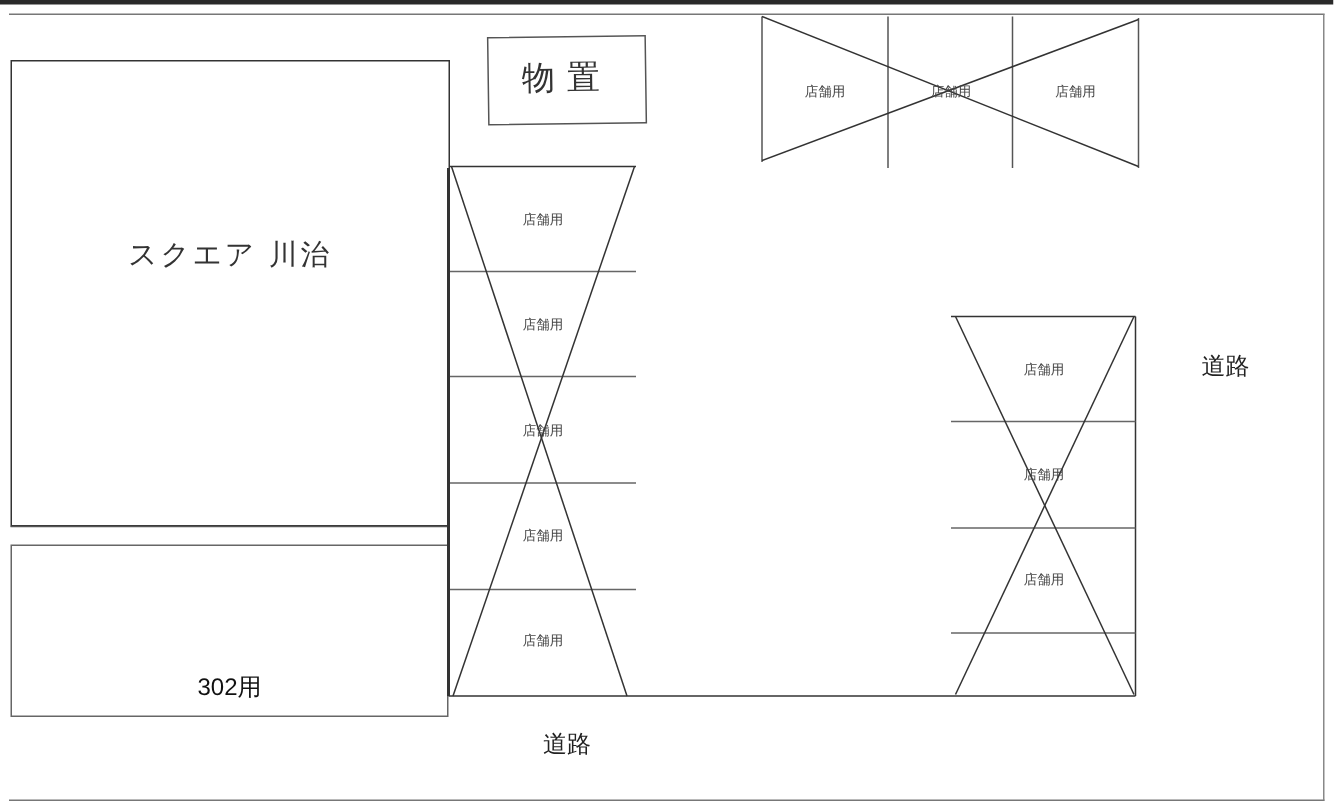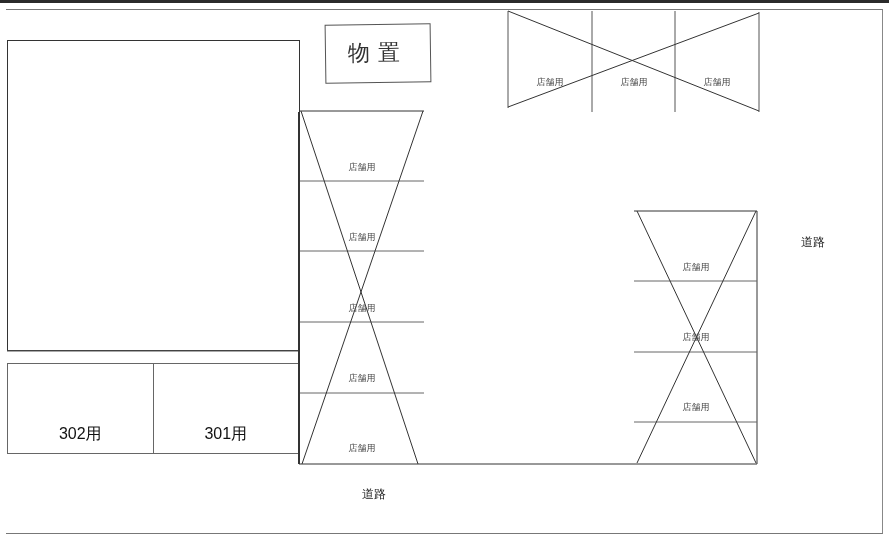--- a/index.html
+++ b/index.html
@@ -5,50 +5,48 @@
     html, body { margin: 0; padding: 0; background: #ffffff; }
     body { width: 889px; height: 541px; position: relative; overflow: hidden;
            font-family: "DejaVu Sans", sans-serif; color: #222; }
     .topbar { position: absolute; left: 0; top: 0; width: 889px; height: 3px; background: #2a2a2a; }
     .abs { position: absolute; box-sizing: border-box; }
     .outer { left: 6px; top: 9px; width: 877px; height: 525px; border-top: 1px solid #777; border-right: 1px solid #888; border-bottom: 1px solid #777; }
     .bldg { left: 7px; top: 40px; width: 293px; height: 311px; border: 1.5px solid #333; }
     .bldg-label { position: absolute; left: 0; top: 115px; width: 100%; text-align: center; font-size: 19px; line-height: 28px; font-family: "DejaVu Serif", serif; color: #333; letter-spacing: 2px; }
     .storage { left: 325px; top: 24px; width: 106px; height: 59px; border: 1.5px solid #555; transform: rotate(-0.8deg); }
     .storage span { display: block; text-align: center; line-height: 56px; font-size: 22px; letter-spacing: 8px; font-family: "DejaVu Serif", serif; color: #333; }
-    .parking { left: 7px; top: 363px; width: 292px; height: 91px; border: 1px solid #666; display: flex; }
+    .parking { left: 7px; top: 363px; width: 292px; height: 115px; border: 1px solid #666; display: flex; }
     .pcell { flex: 1; border-right: 1px solid #666; position: relative; }
     .pcell:last-child { border-right: none; }
     .pcell span { position: absolute; left: 0; right: 0; bottom: 8px; text-align: center; font-size: 16px; font-family: "Liberation Sans", sans-serif; color: #111; }
     .pcell.small span { font-size: 12px; bottom: 9px; }
-    .slot-label { position: absolute; font-size: 9px; color: #444; font-family: "Liberation Sans", sans-serif; transform: translateX(-50%); margin-top: 21px; }
-    .road { position: absolute; font-size: 12px; color: #222; font-family: "DejaVu Sans", sans-serif; }
+    .slot-label { position: absolute; font-size: 9px; color: #444; font-family: "Liberation Sans", sans-serif; transform: translateX(-50%); }
+    .road { position: absolute; font-size: 16px; color: #222; font-family: "DejaVu Sans", sans-serif; }
     svg.lines { position: absolute; left: 0; top: 0; }
   </style>
 </head>
 <body>
 
 <div class="topbar"></div>
 <div class="abs outer"></div>
 
 <div class="abs bldg">
   <div class="bldg-label">
+    <div>スクエア 川治</div>
   </div>
 </div>
 
 <div class="abs storage">
   <span>物置</span>
 </div>
 
 <div class="abs parking">
   <div class="pcell">
       <span>302用</span>
-    </div>
-  <div class="pcell">
-      <span>301用</span>
     </div>
 </div>
 
 <svg class="lines" width="889" height="541">
   <g stroke="#333" stroke-width="1" fill="none">
 
     <line x1="7" y1="351" x2="299" y2="351" stroke="#555"></line>
 
     <line x1="299" y1="112" x2="299" y2="464" stroke-width="2"></line>
     <line x1="300" y1="111" x2="424" y2="111"></line>

